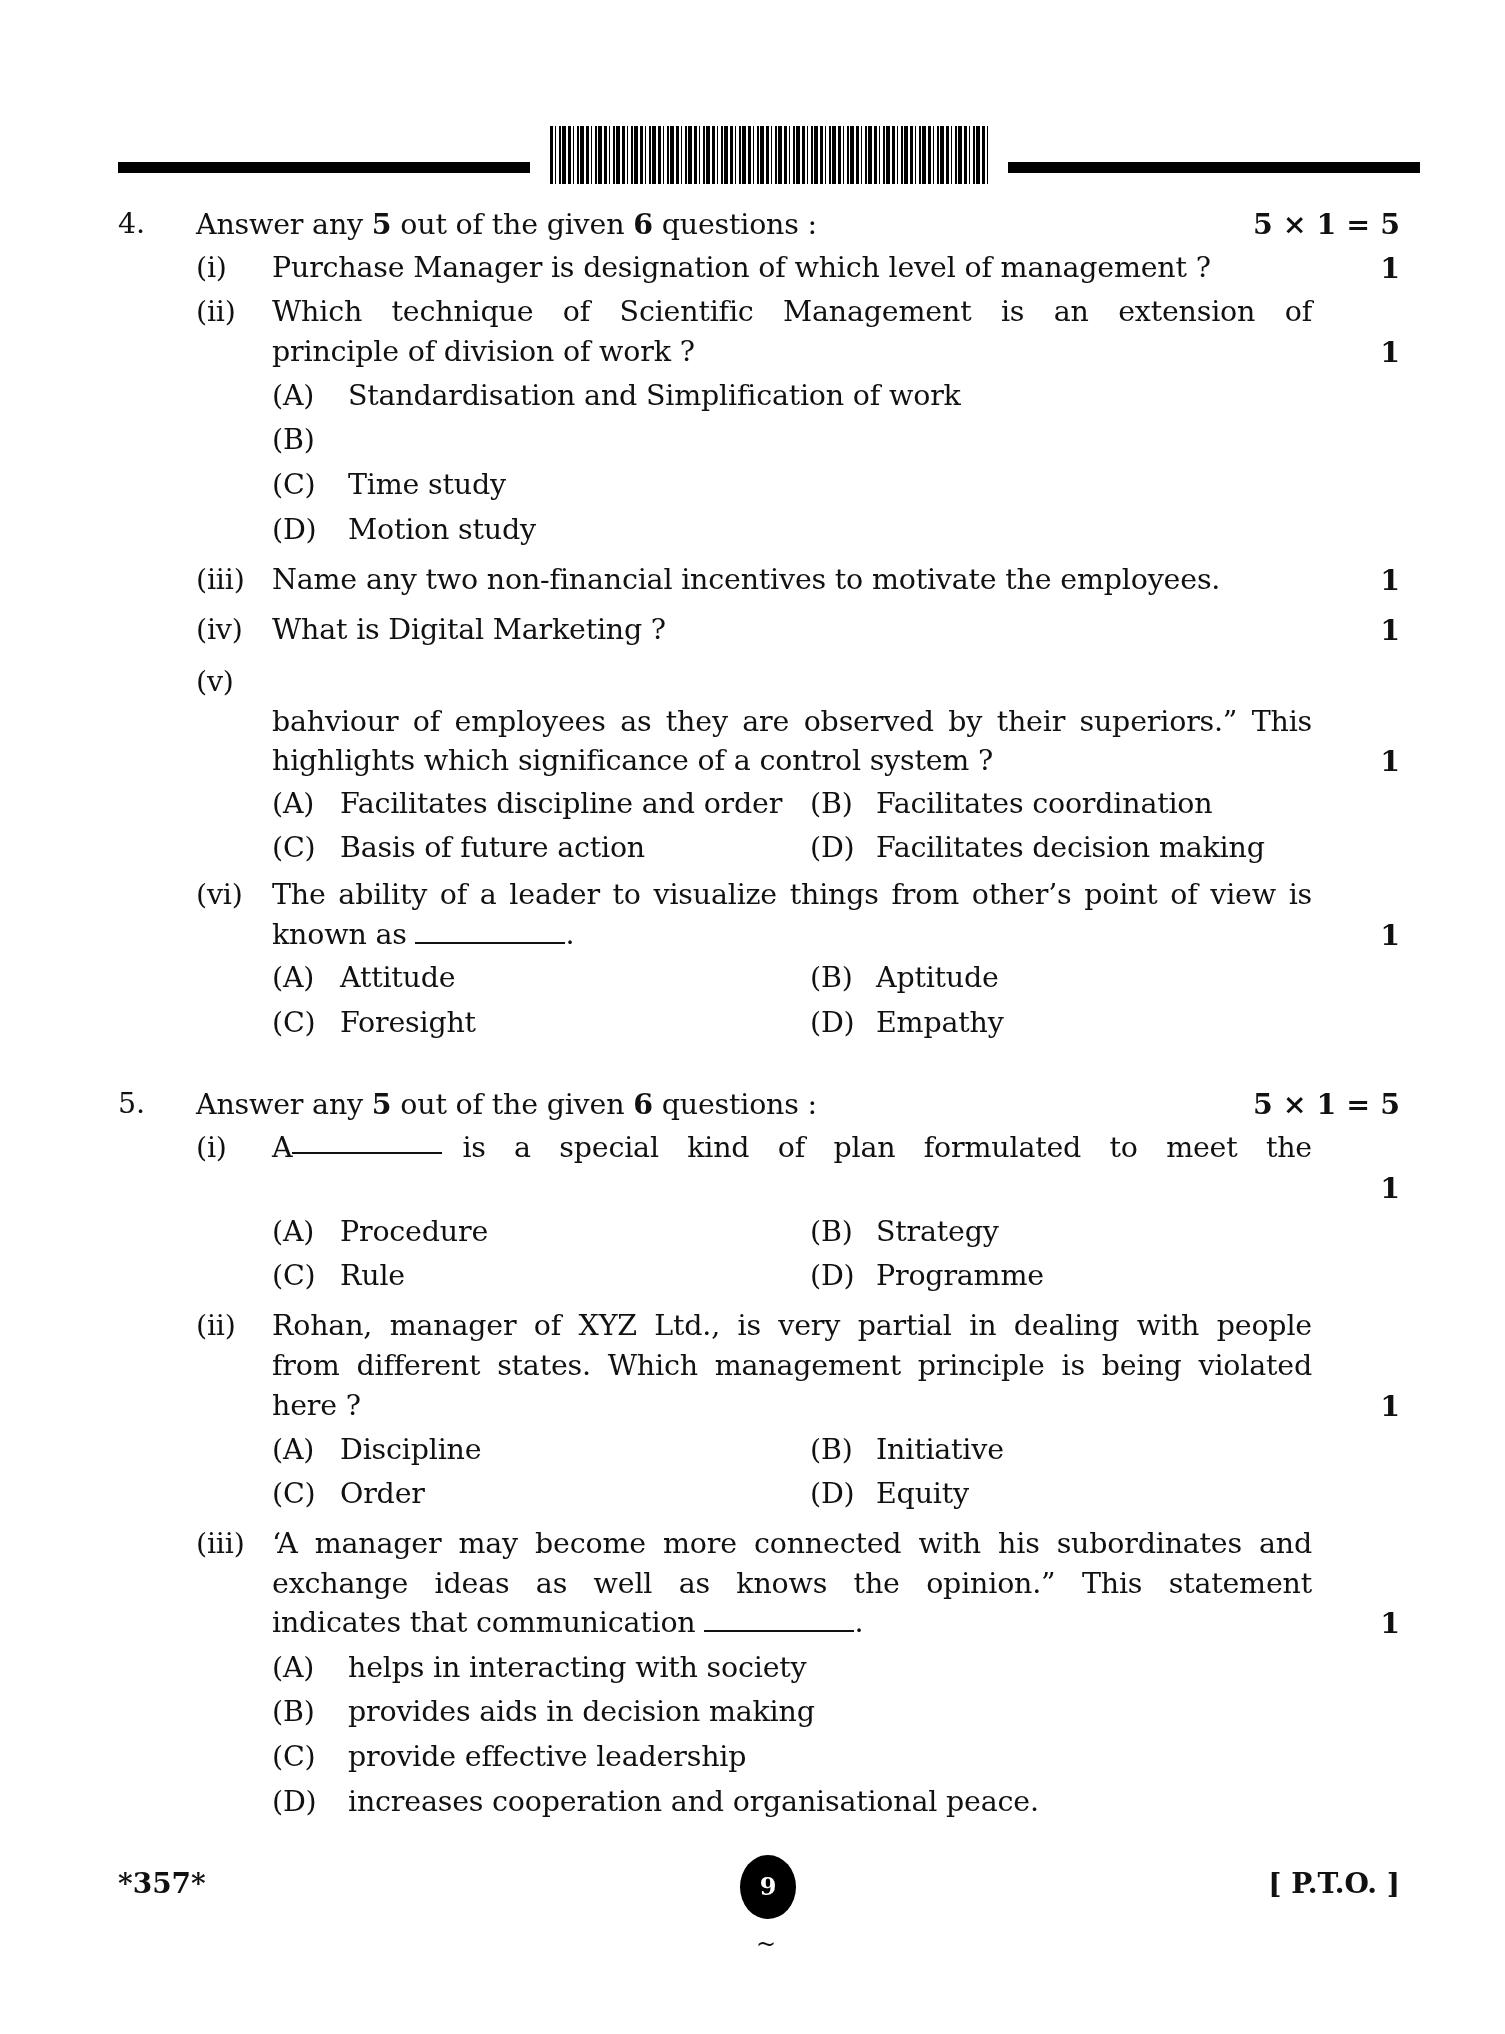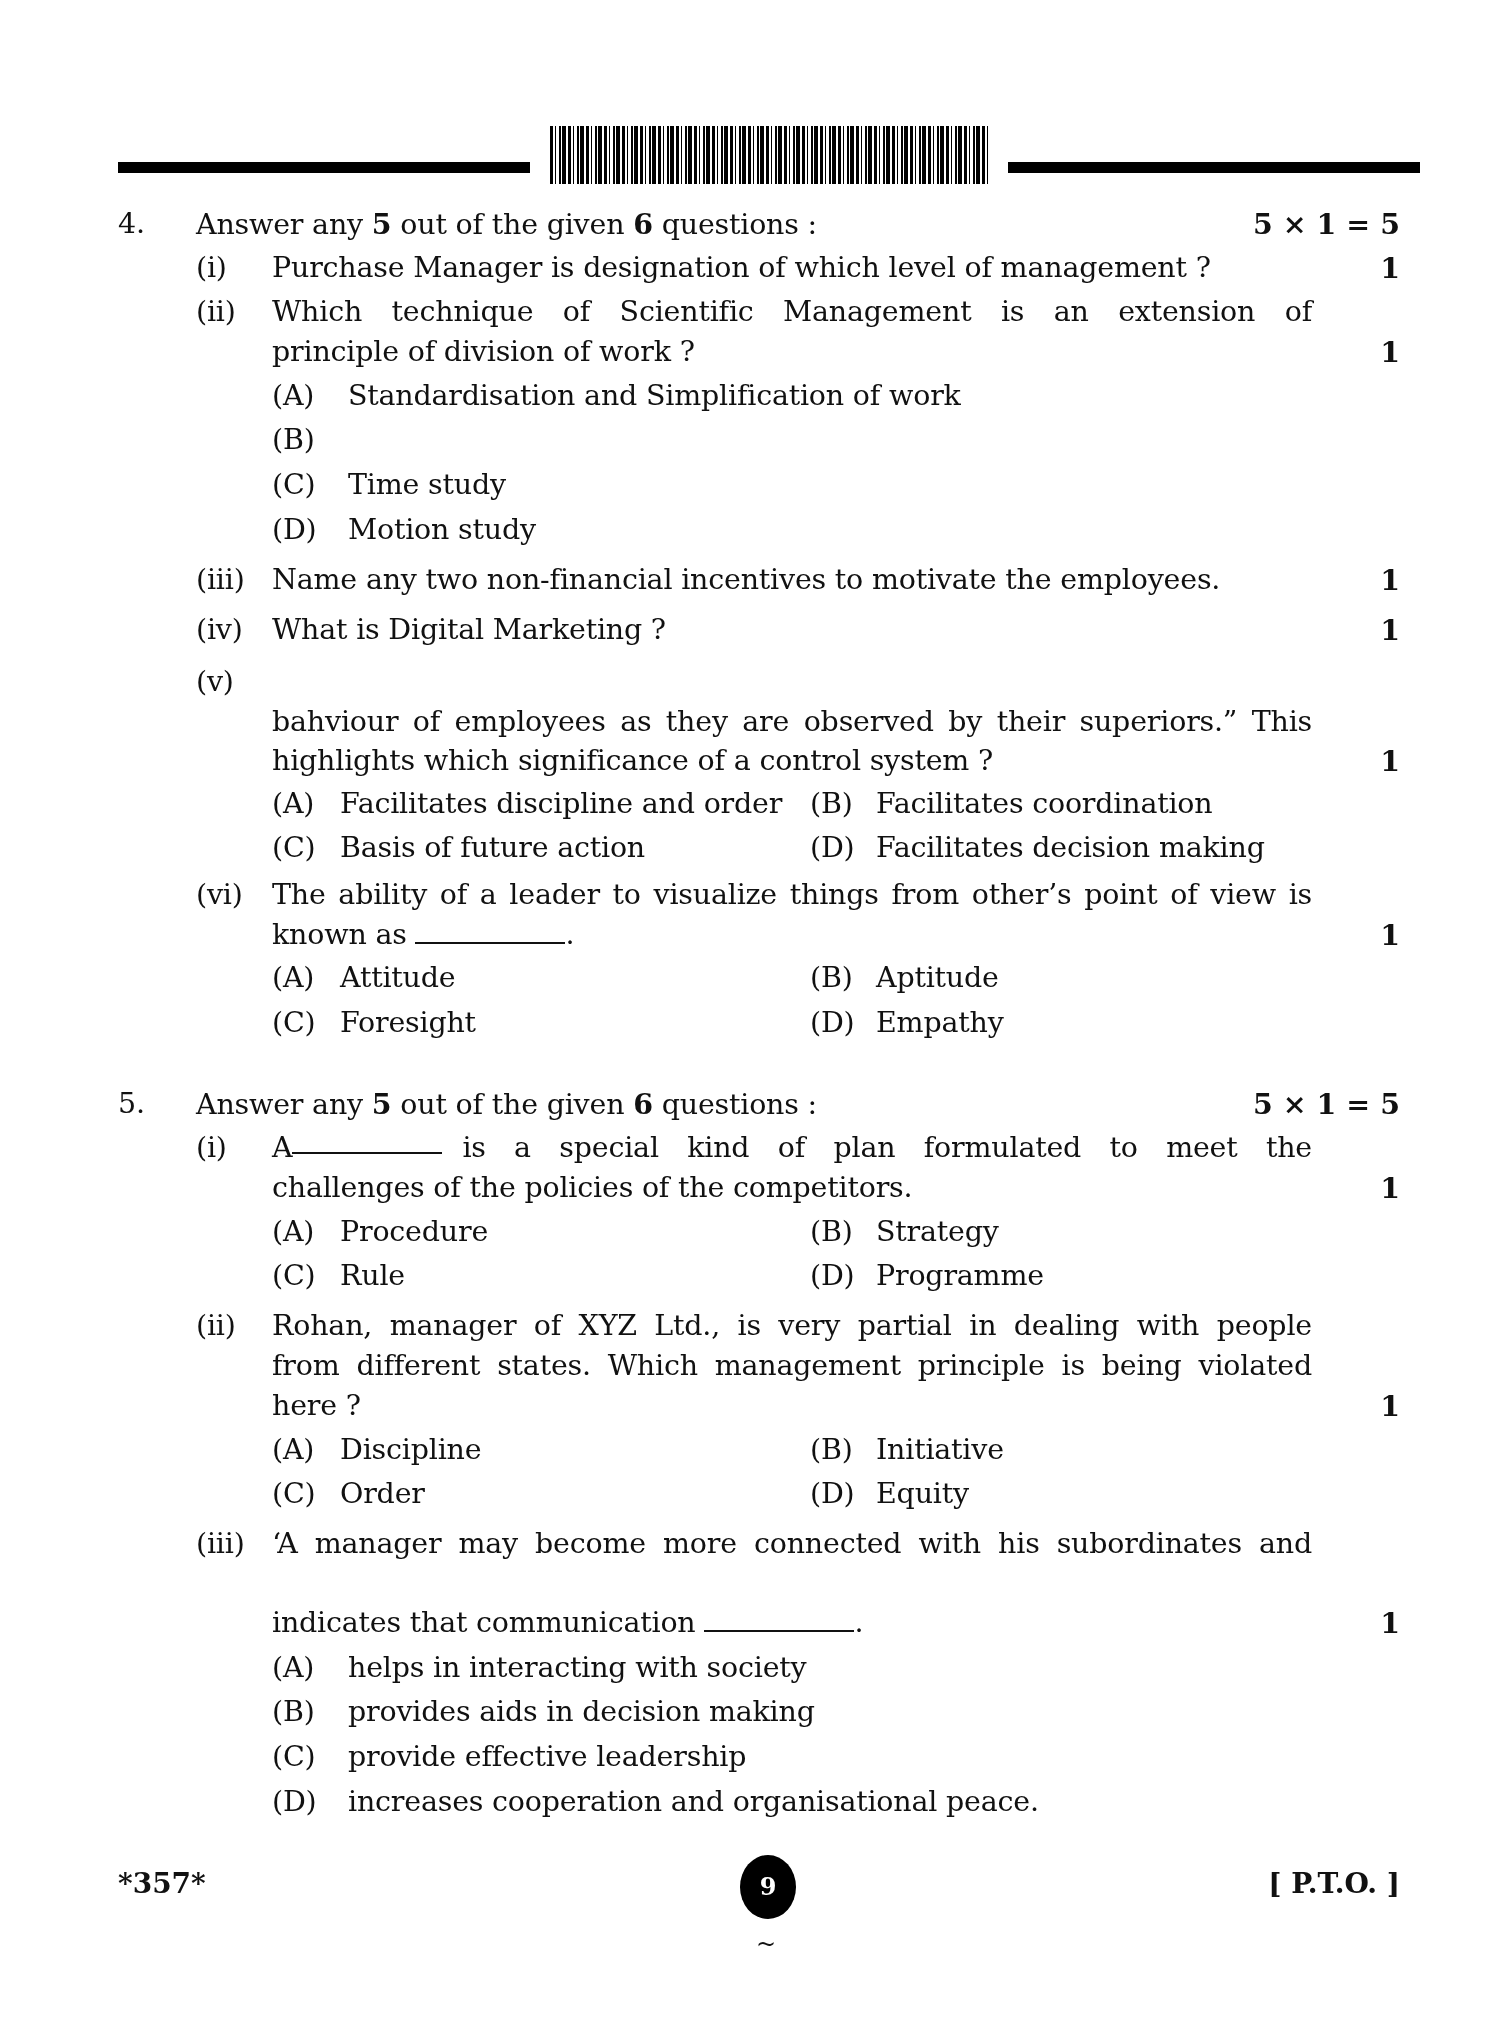--- a/index.html
+++ b/index.html
@@ -90,21 +90,20 @@
   <div class="line qnum" style="top:1086px;">5.</div>
   <div class="line sub" style="top:1086px;"><span>Answer any </span><b>5</b><span> out of the given </span><b>6</b><span> questions :</span></div>
   <div class="hdrmark" style="top:1086px;">5 × 1 = 5</div>
 
   <div class="line sub" style="top:1130px;">(i)</div>
   <div class="line txt" style="top:1130px;width:1040px;display:flex;justify-content:space-between;">
       <span>A</span>
       <span class="blank"></span>
       <span style="flex:1;text-align:justify;text-align-last:justify;padding-left:20px;">is a special kind of plan formulated to meet the</span>
     </div>
-  <div class="line txt" style="top:1170px;">challenges of the policies of the competitors.</div>
   <div class="mark" style="top:1170px;">1</div>
   <div class="line" style="top:1214px;left:272px;">(A)</div>
   <div class="line" style="top:1214px;left:340px;">Procedure</div>
   <div class="line" style="top:1214px;left:810px;">(B)</div>
   <div class="line" style="top:1214px;left:876px;">Strategy</div>
   <div class="line" style="top:1258px;left:272px;">(C)</div>
   <div class="line" style="top:1258px;left:340px;">Rule</div>
   <div class="line" style="top:1258px;left:810px;">(D)</div>
   <div class="line" style="top:1258px;left:876px;">Programme</div>
 
@@ -117,20 +116,21 @@
   <div class="line" style="top:1432px;left:340px;">Discipline</div>
   <div class="line" style="top:1432px;left:810px;">(B)</div>
   <div class="line" style="top:1432px;left:876px;">Initiative</div>
   <div class="line" style="top:1476px;left:272px;">(C)</div>
   <div class="line" style="top:1476px;left:340px;">Order</div>
   <div class="line" style="top:1476px;left:810px;">(D)</div>
   <div class="line" style="top:1476px;left:876px;">Equity</div>
 
   <div class="line sub" style="top:1526px;">(iii)</div>
   <div class="line txt justify" style="top:1526px;">‘A manager may become more connected with his subordinates and</div>
+  <div class="line txt justify" style="top:1566px;">exchange ideas as well as knows the opinion.” This statement</div>
   <div class="line txt" style="top:1605px;"><span>indicates that communication</span> <span class="blank"></span><span>.</span></div>
   <div class="mark" style="top:1605px;">1</div>
   <div class="line" style="top:1650px;left:272px;">(A)</div>
   <div class="line" style="top:1650px;left:348px;">helps in interacting with society</div>
   <div class="line" style="top:1694px;left:272px;">(B)</div>
   <div class="line" style="top:1694px;left:348px;">provides aids in decision making</div>
   <div class="line" style="top:1739px;left:272px;">(C)</div>
   <div class="line" style="top:1739px;left:348px;">provide effective leadership</div>
   <div class="line" style="top:1784px;left:272px;">(D)</div>
   <div class="line" style="top:1784px;left:348px;">increases cooperation and organisational peace.</div>

